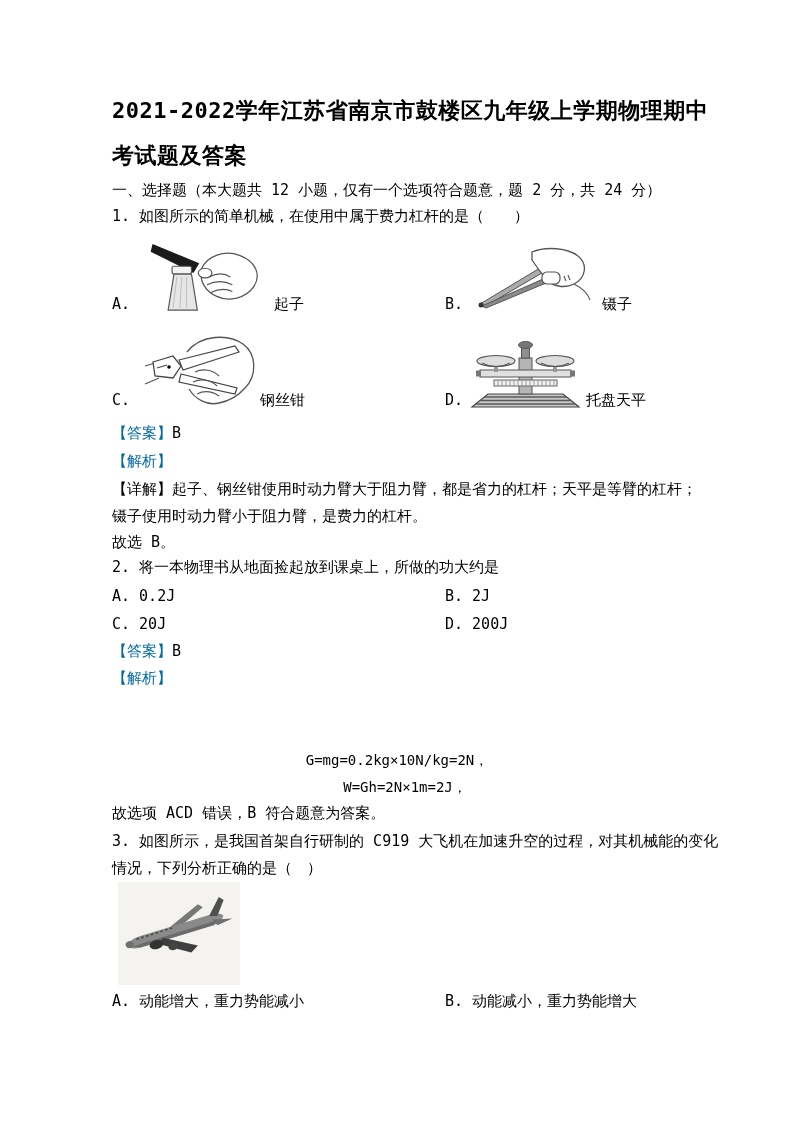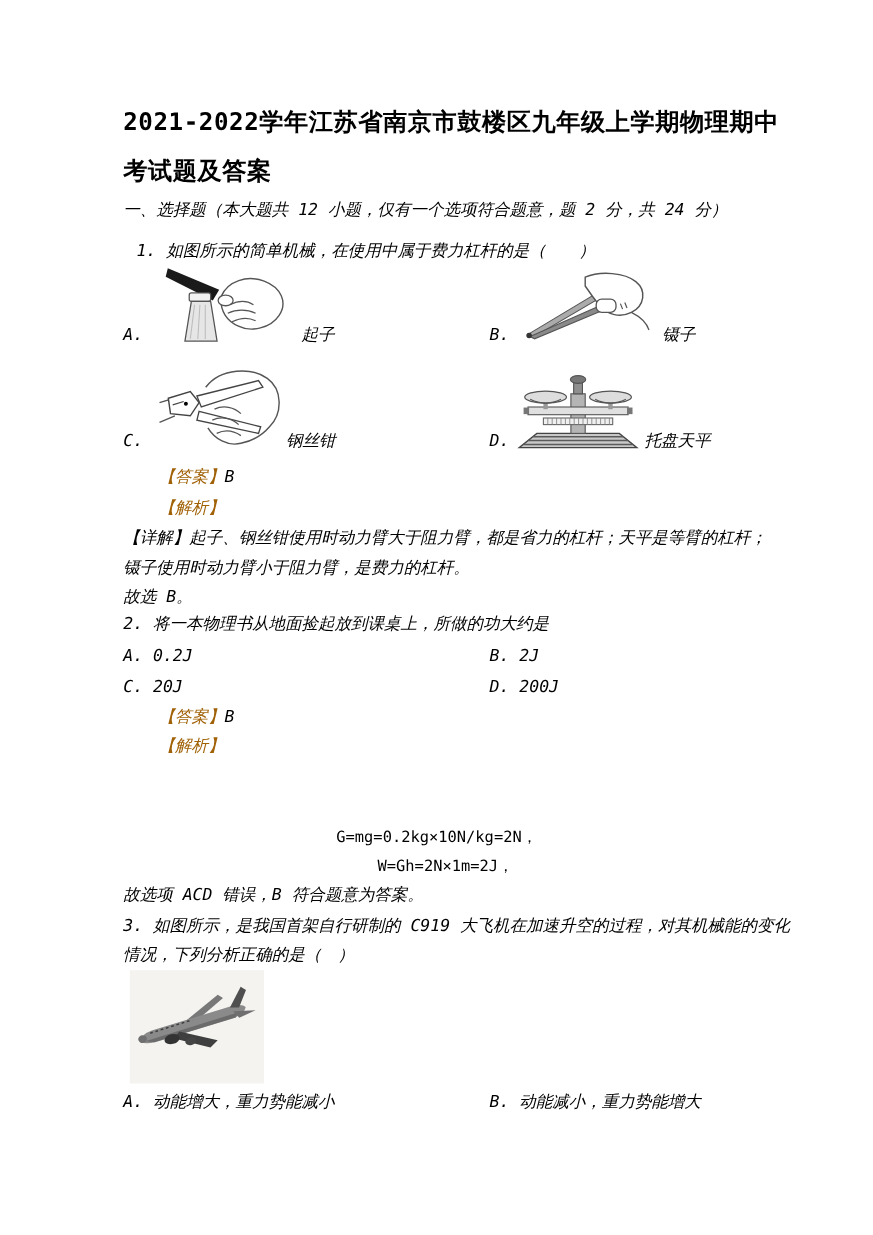--- a/index.html
+++ b/index.html
@@ -4,42 +4,42 @@
 <style>
   html,body{margin:0;padding:0;background:#fff;}
   .page{
     position:relative;
     width:794px;height:1123px;
     background:#ffffff;
     font-family:"DejaVu Sans Mono","Liberation Mono",monospace;
     color:#000;
     overflow:hidden;
   }
-  .line{position:absolute;font-size:15px;line-height:17px;white-space:nowrap;font-style:italic;}
+  .line{position:absolute;font-size:15px;line-height:17px;white-space:nowrap;}
   .title-line{position:absolute;font-size:22px;font-weight:bold;white-space:nowrap;letter-spacing:0.5px;}
-  .tag{color:#a16207;margin-left:32px;}
+  .tag{color:#0369a1;}
   .center-line{position:absolute;left:0;right:0;text-align:center;font-size:14px;white-space:nowrap;}
   .fig{position:absolute;}
   .photo{
     position:absolute;left:118px;top:882px;width:122px;height:103px;
     background:#f4f3f0;
   }
   svg{display:block;}
 </style>
 </head>
 <body>
 
 <div class="page">
 
   <div class="title-line" style="left:112px;top:96px;">2021-2022学年江苏省南京市鼓楼区九年级上学期物理期中</div>
   <div class="title-line" style="left:112px;top:141px;">考试题及答案</div>
 
   <div class="line" style="left:112px;top:182px;">一、选择题（本大题共 12 小题，仅有一个选项符合题意，题 2 分，共 24 分）</div>
 
-  <div class="line" style="left:124px;top:208px;margin-top:12px;">1. 如图所示的简单机械，在使用中属于费力杠杆的是（　　）</div>
+  <div class="line" style="left:112px;top:208px;">1. 如图所示的简单机械，在使用中属于费力杠杆的是（　　）</div>
 
   <div class="fig" style="left:150px;top:240px;">
     <svg width="118" height="72" viewBox="0 0 120 74">
       <polygon points="2,4 50,24 44,34 0,12" fill="#1a1a1a"></polygon>
       <rect x="22" y="27" width="20" height="8" rx="2" fill="#f2f2f2" stroke="#555" stroke-width="1.2"></rect>
       <path d="M24,35 L18,72 L48,72 L42,35 Z" fill="#e6e6e6" stroke="#555" stroke-width="1.2"></path>
       <path d="M27,38 L23,70 M32,38 L30,70 M37,38 L37,70" stroke="#bdbdbd" stroke-width="1" fill="none"></path>
       <path d="M52,30 C58,16 76,10 92,16 C108,22 114,36 106,48 C98,60 80,64 68,58 C58,54 50,44 52,30 Z" fill="#ffffff" stroke="#555" stroke-width="1.3"></path>
       <ellipse cx="56" cy="34" rx="7" ry="5" fill="#ffffff" stroke="#555" stroke-width="1.2"></ellipse>
       <path d="M60,38 C68,34 76,34 82,38 M58,46 C66,42 76,42 84,46 M62,54 C70,50 78,50 84,53" stroke="#555" stroke-width="1.2" fill="none"></path>

